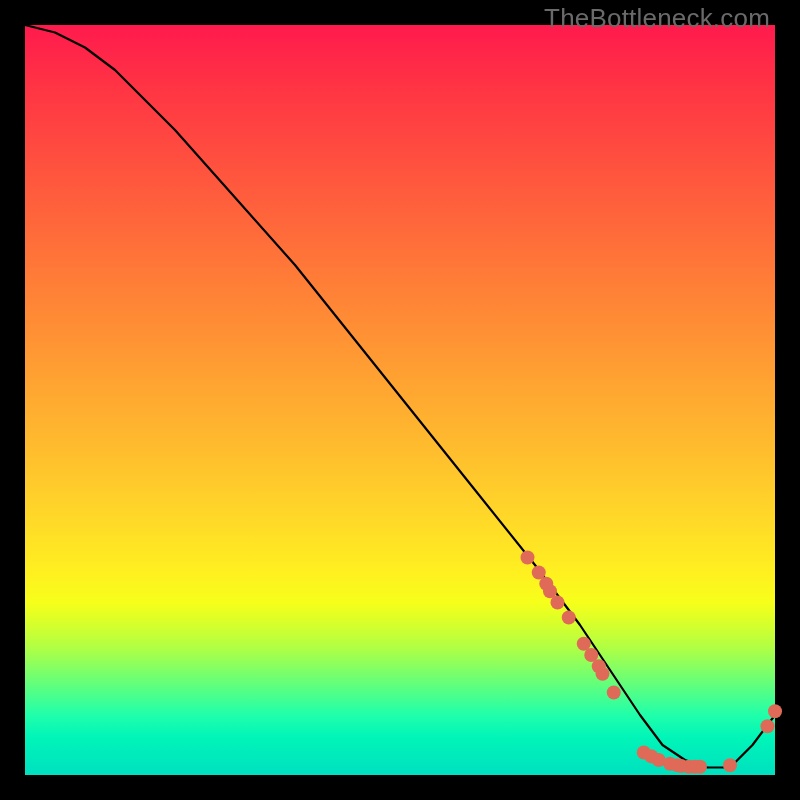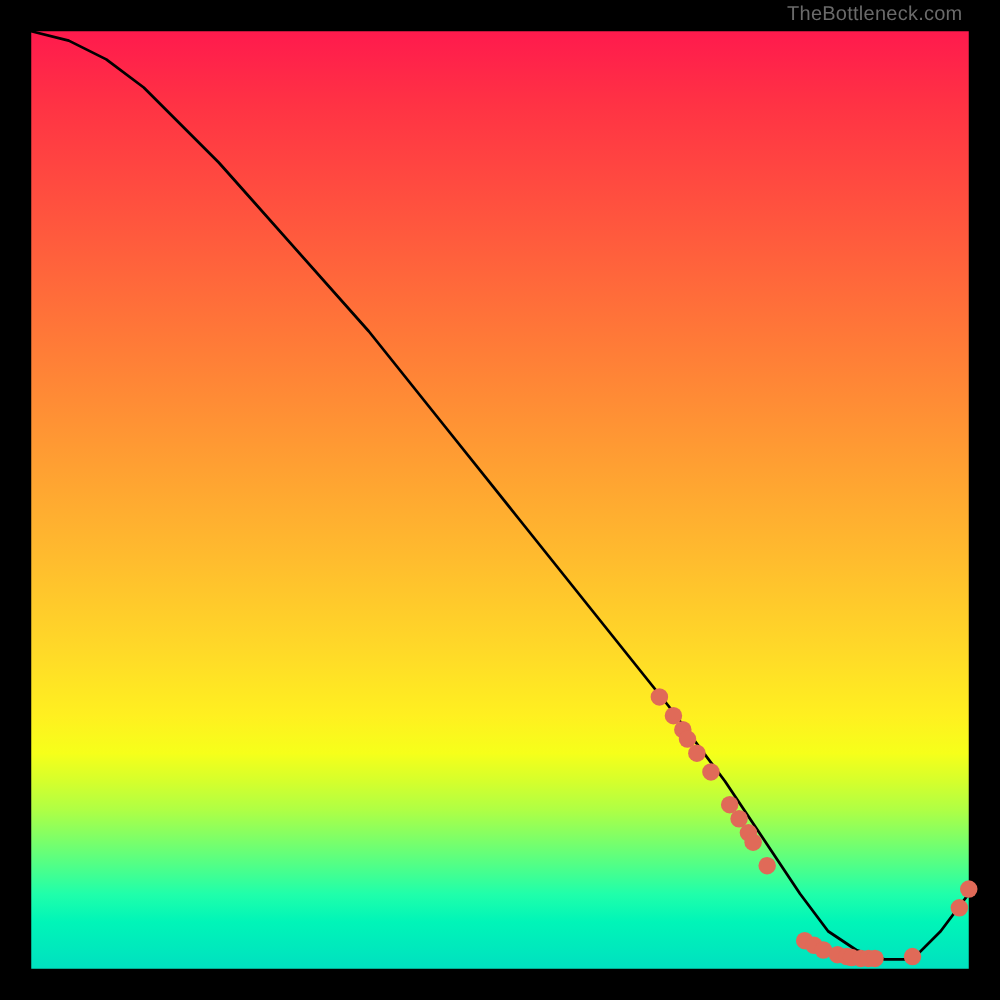--- a/index.html
+++ b/index.html
@@ -34,21 +34,21 @@
       #20ffaa 92%,
       #00f5b8 95%,
       #00e0c0 100%
     );
   }
   .watermark {
     position: absolute;
     top: 3px;
     right: 30px;
     color: #6a6a6a;
-    font-size: 16px;
+    font-size: 26px;
     font-weight: 500;
     letter-spacing: 0.2px;
     z-index: 10;
     text-align: right;
   }
   svg.overlay {
     position: absolute;
     left: 25px;
     top: 25px;
     width: 750px;

